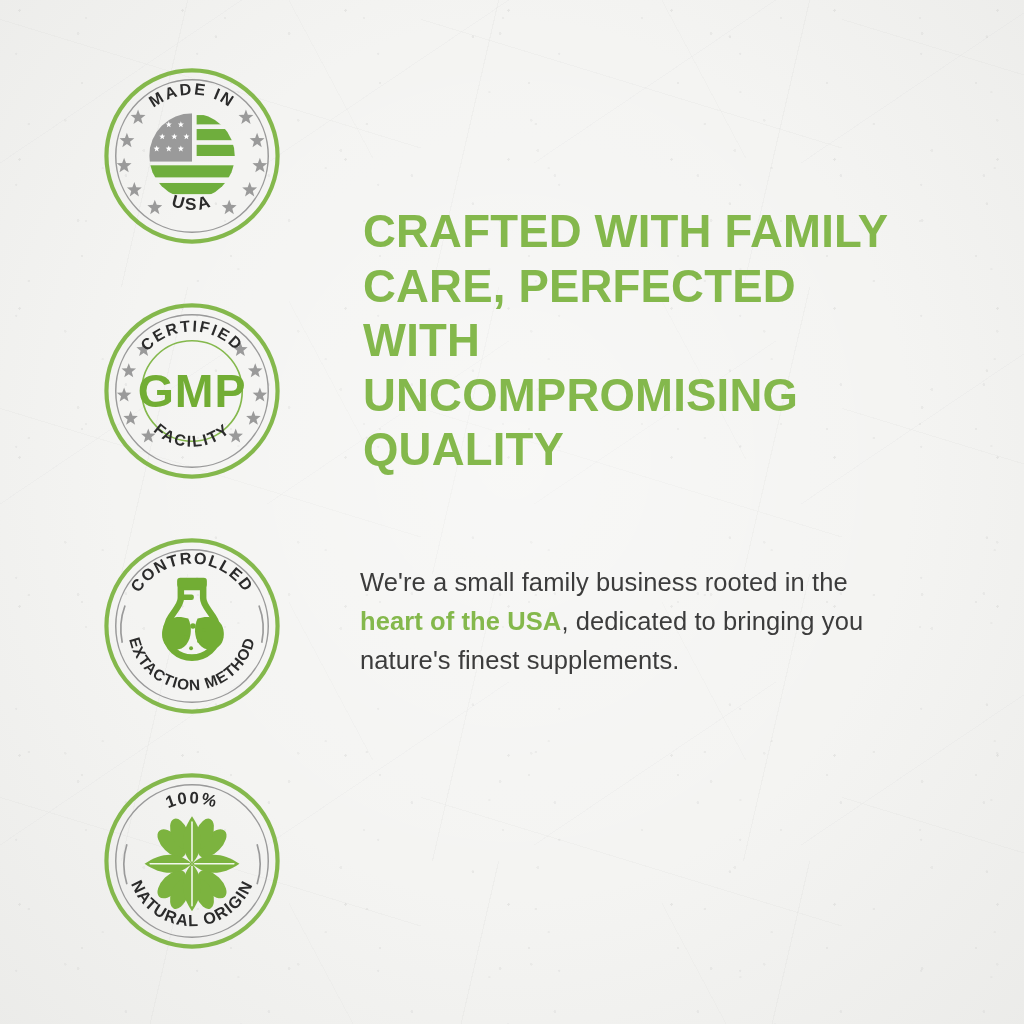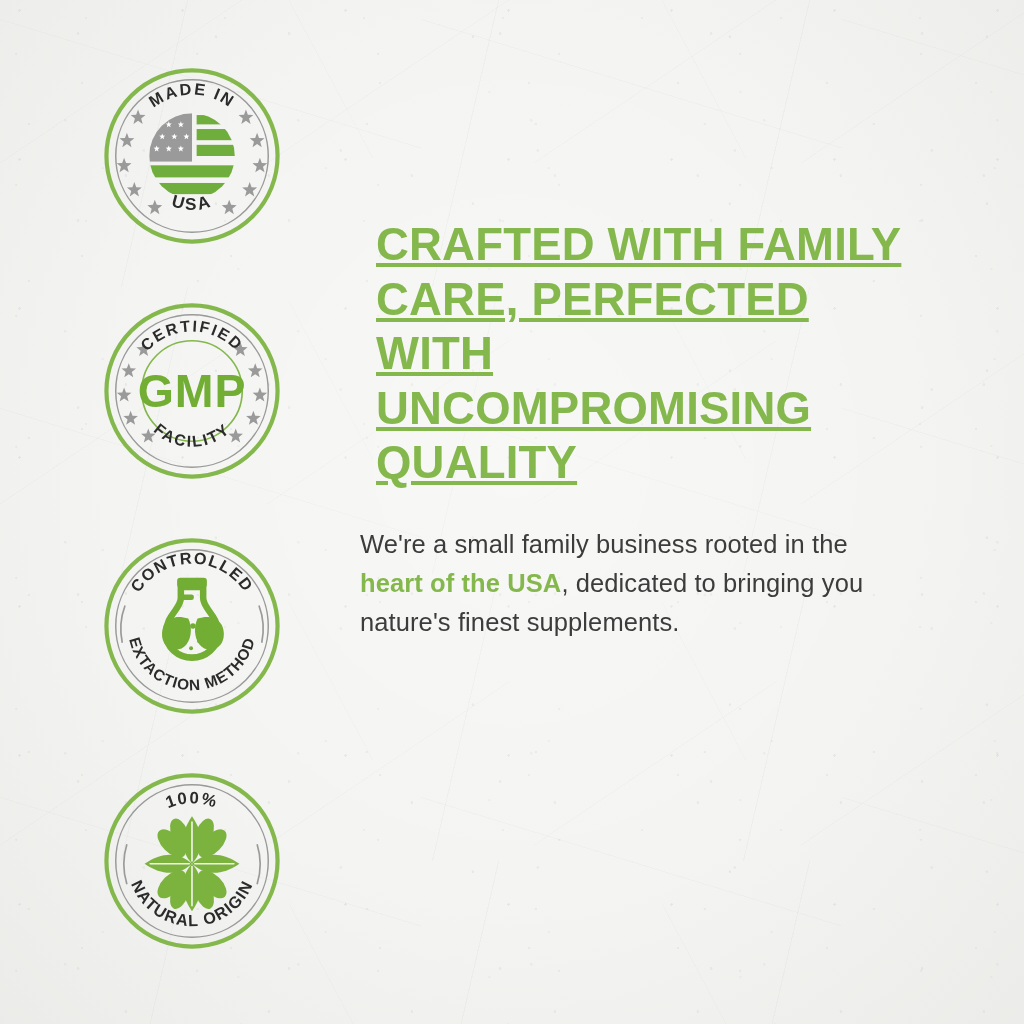--- a/index.html
+++ b/index.html
@@ -91,33 +91,32 @@
   .badge svg { display: block; width: 186px; height: 186px; }
 
   
   #text-column {
     position: absolute;
     left: 360px;
     top: 202px;
     width: 560px;
   }
   #headline {
-    margin: 16px;
+    margin: 3px;
     font-family: "Liberation Sans", sans-serif;
     font-weight: 700;
     font-size: 45.5px;
     line-height: 1.20;
     letter-spacing: .2px;
     color: #84b84c;
     text-transform: uppercase;
     max-width: 552px;
-    text-decoration: underline;
   }
   #body-block {
-    margin-top: 34px;
+    margin-top: 85px;
     max-width: 520px;
   }
   .para {
     margin: 0 0 30px 0;
     font-family: "Liberation Sans", sans-serif;
     font-size: 25.5px;
     line-height: 1.53;
     color: #3c3c3c;
     letter-spacing: .1px;
   }

